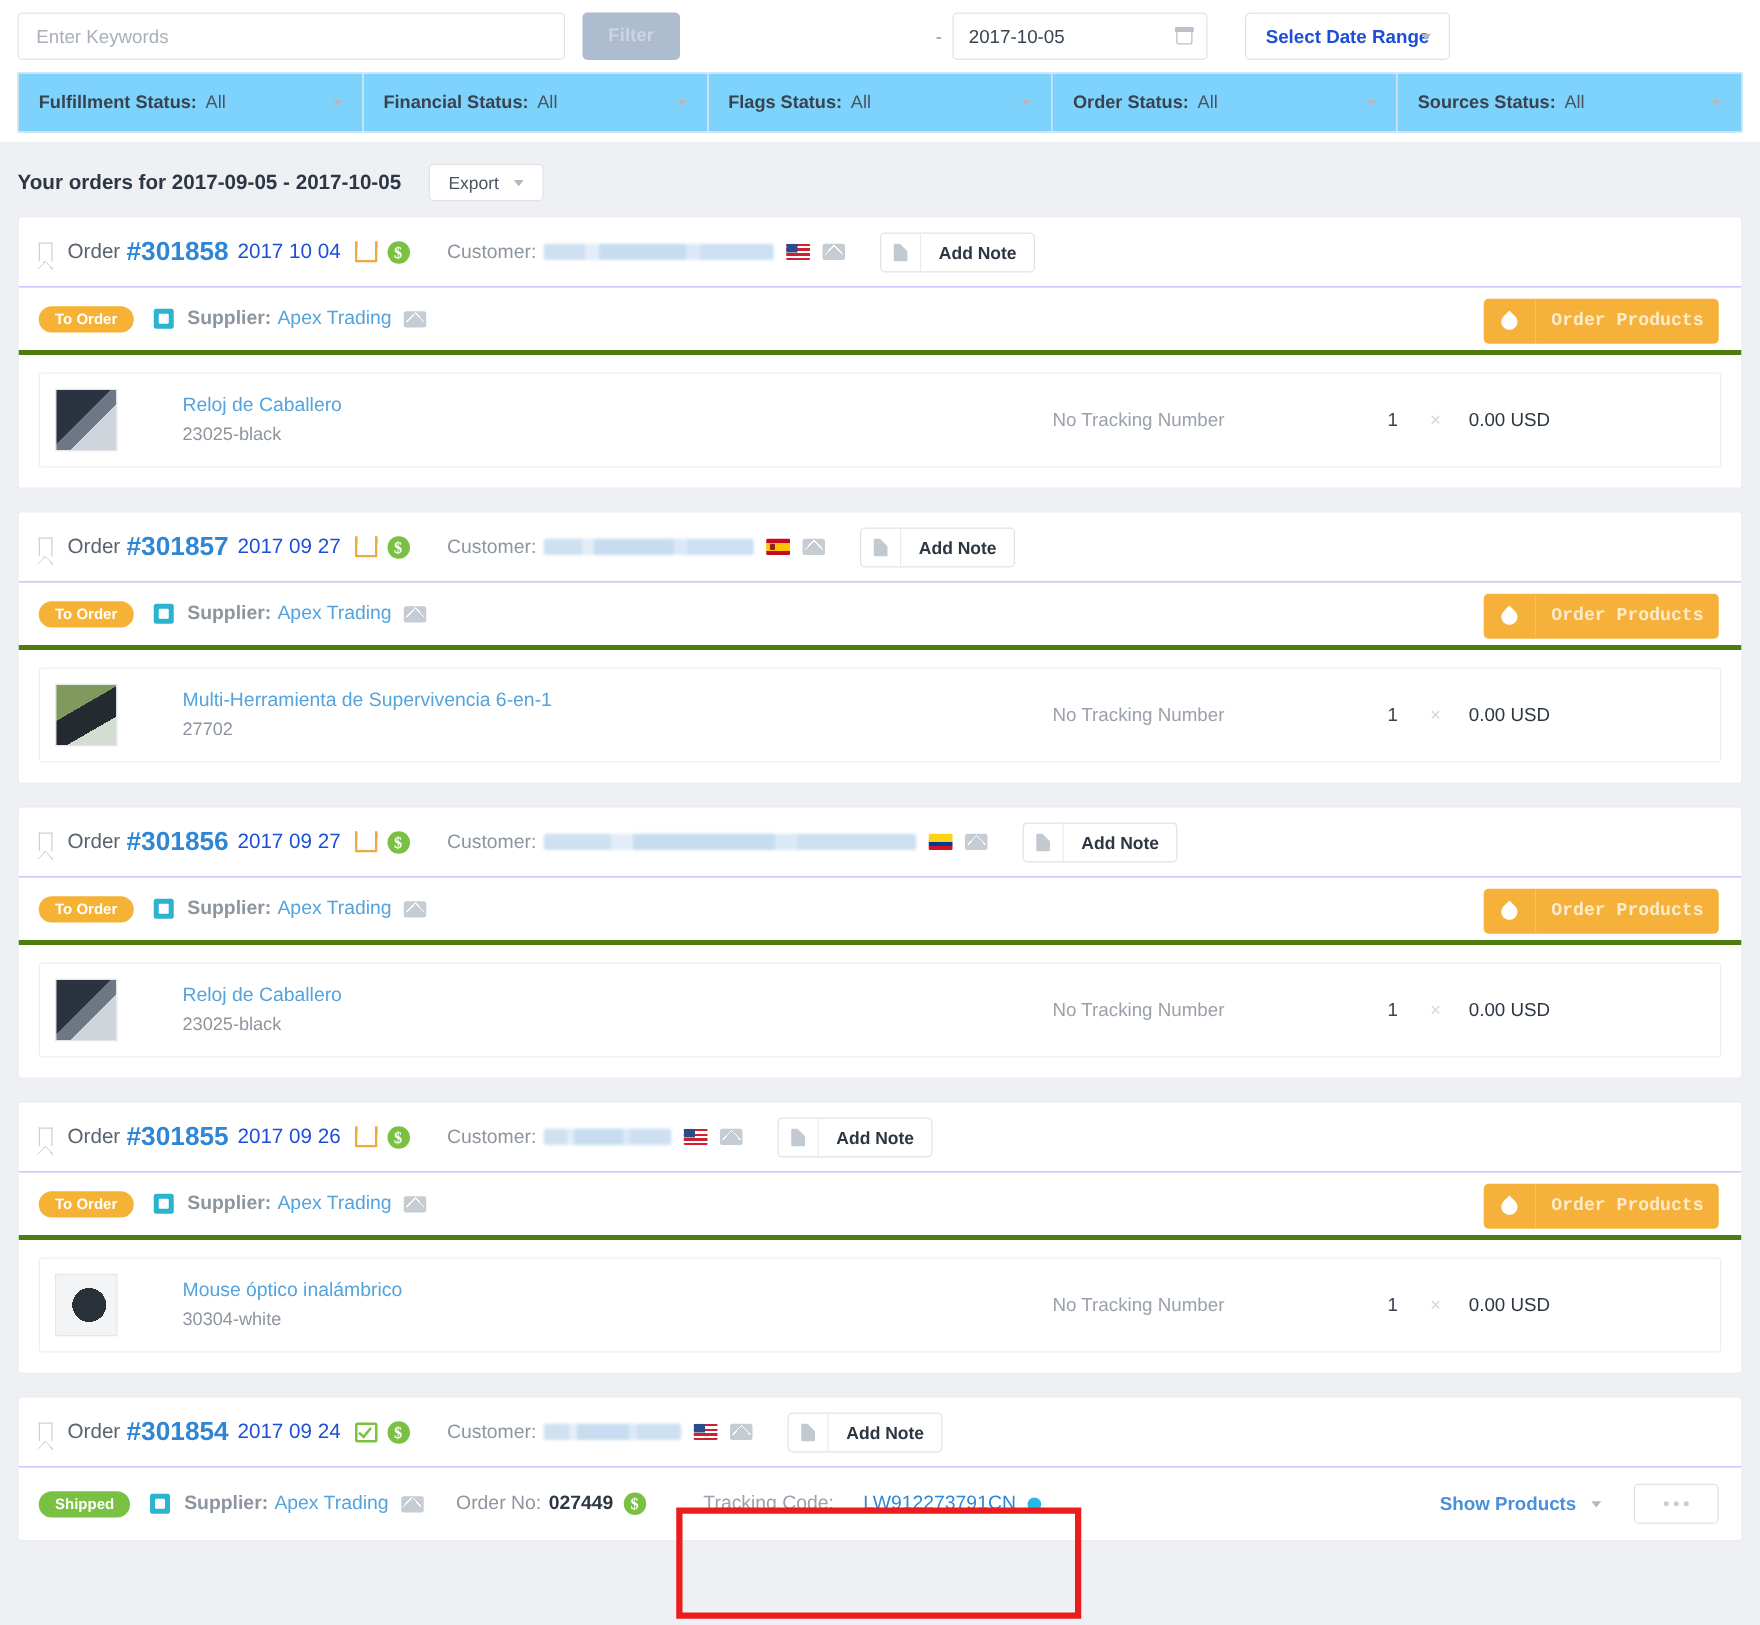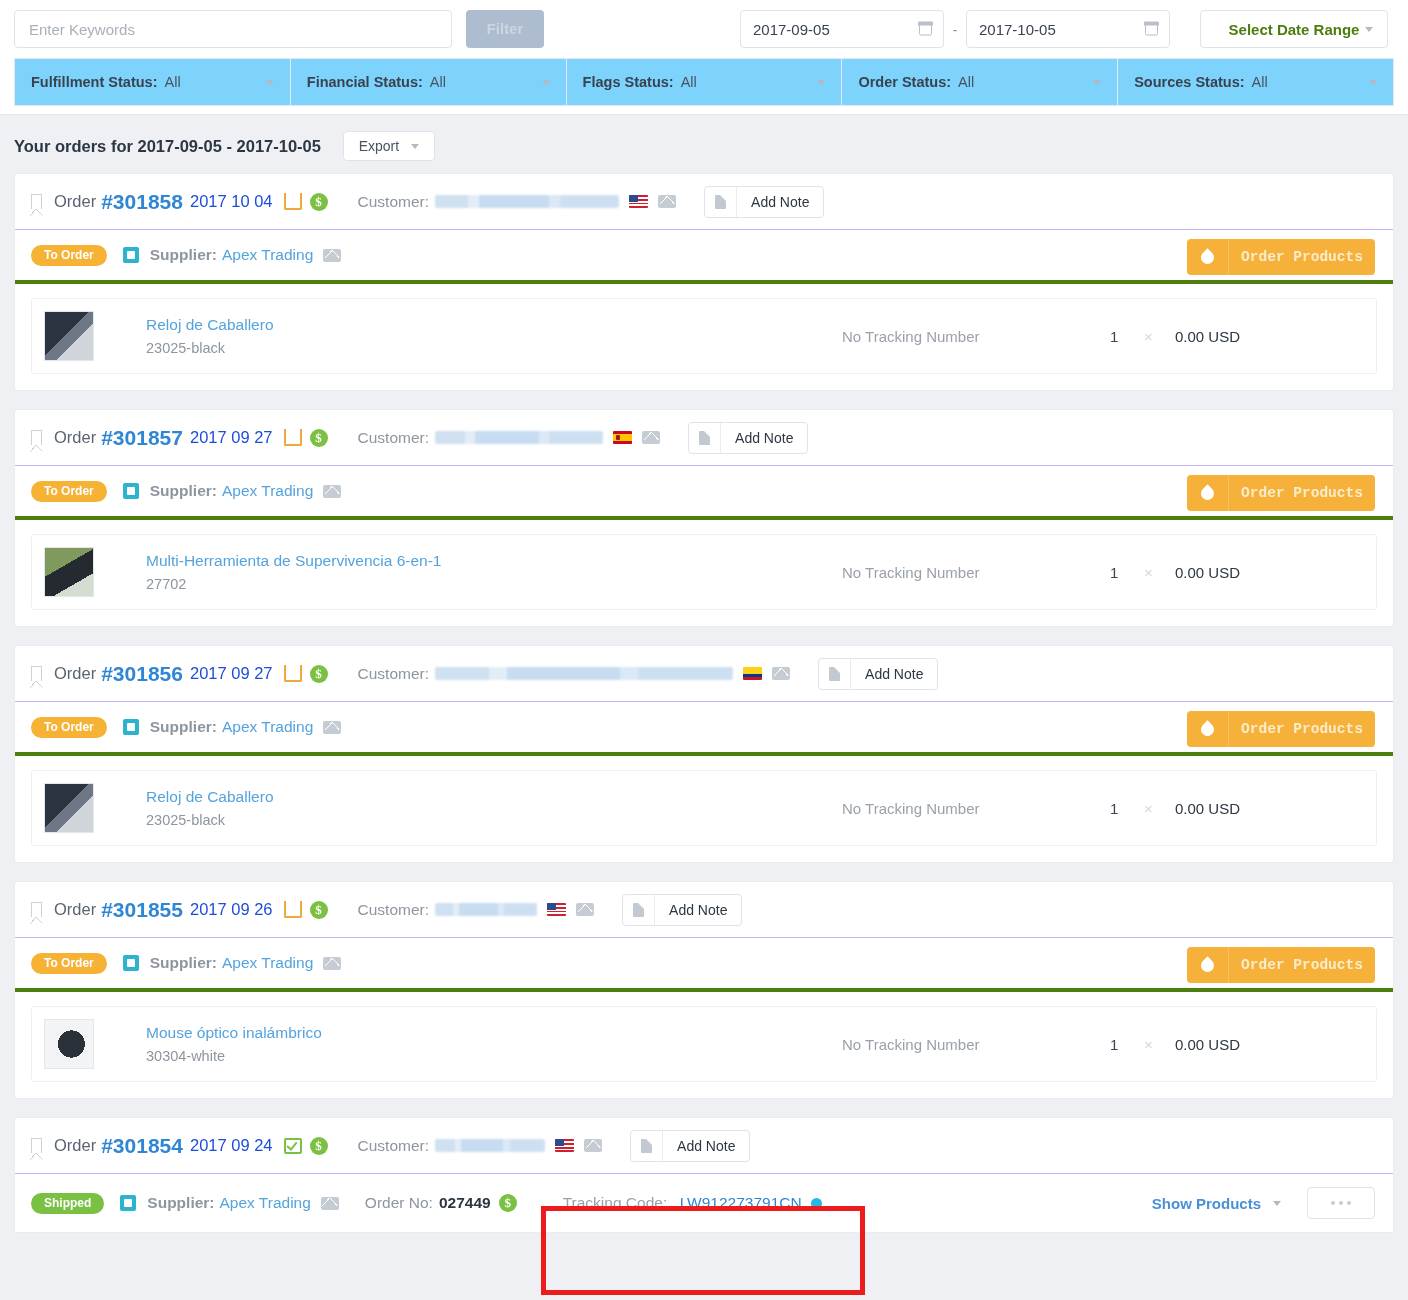--- a/index.html
+++ b/index.html
@@ -38,24 +38,24 @@
   .cal-icon {
     position: absolute; right: 11px; top: 50%; transform: translateY(-50%);
     width: 13px; height: 13px; border: 1.6px solid #b9c0c9; border-radius: 2px;
   }
   .cal-icon::before {
     content: ""; position: absolute; left: -1.6px; right: -1.6px; top: -1.6px;
     height: 4px; background: #b9c0c9; border-radius: 1px 1px 0 0;
   }
   .date-dash { width: 22px; text-align: center; color: #8b949e; font-size: 15px; }
   .date-range-btn {
-    margin-left: 30px; width: 188px; height: 38px; border: 1px solid #dfe3e8;
+    margin-left: 30px; width: 164px; height: 38px; border: 1px solid #dfe3e8;
     border-radius: 4px; background: #fff; display: flex; align-items: center;
     justify-content: center; position: relative;
-    font-size: 15px; font-weight: 700; color: #4d7c0f; cursor: pointer;
+    font-size: 15px; font-weight: 700; color: #1d4ed8; cursor: pointer;
   }
   .chev {
     width: 0; height: 0; border-left: 4.5px solid transparent;
     border-right: 4.5px solid transparent; border-top: 5px solid #b2b9c2;
   }
   .date-range-btn .chev { position: absolute; right: 14px; }
 
   .topbar-row2 { display: flex; height: 56px; padding: 0 14px 8px; }
   .sel-cell {
     flex: 1; height: 48px; background: #7dd3fc; border: 1px solid #e6e9ed;
@@ -164,21 +164,21 @@
     width: 32px; height: 100%; display:flex; align-items:center; justify-content:center;
     border-right: 1px solid #e9ecef;
   }
   .note-ico {
     width: 11px; height: 14px; background:#c3c9d1; border-radius:1px; position:relative;
   }
   .note-ico::after {
     content:""; position:absolute; right:-1px; top:-1px; border: 4px solid transparent;
     border-top-color:#fff; border-right-color:#fff;
   }
-  .note-label { padding: 0 14px; font-size: 14px; font-weight: 400; color:#2d3643; }
+  .note-label { padding: 0 14px; font-size: 14px; font-weight: 700; color:#2d3643; }
 
   
   .sup-row {
     height: 54px; display:flex; align-items:center; padding: 0 16px;
     border-bottom: 4px solid #4d7c0f; position: relative;
   }
   .badge {
     height: 21px; padding: 0 13px; border-radius: 11px; color:#fff;
     font-size: 12px; font-weight: 700; display:flex; align-items:center;
   }
@@ -190,21 +190,21 @@
   }
   .sup-ico::after {
     content:""; position:absolute; left:4px; top:4px; width:8px; height:8px;
     background:#fff; border-radius:1px;
   }
   .sup-label { font-size: 15.5px; color:#8d959e; margin-left: 11px; font-weight: bold; }
   .sup-name { font-size: 15.5px; color:#54a3dd; margin-left: 5px; }
   .ordno-label { font-size: 15.5px; color:#8d959e; margin-left: 26px; }
   .ordno-val { font-size: 15.5px; font-weight: 700; color:#2d3643; margin-left: 6px; }
   .track-label { font-size: 15.5px; color:#9aa1aa; }
-  .track-val { font-size: 15.5px; color:#2f86d4; margin-left: 8px; }
+  .track-val { font-size: 15.5px; color:#2f86d4; margin-left: 19px; }
   .track-dot { width:11px;height:11px;border-radius:50%;background:#29b6e8;margin-left:9px; }
 
   .order-prod-btn {
     position: absolute; right: 18px; top: 9px; width: 188px; height: 36px;
     background:#f5b13a; border-radius: 4px; display:flex; align-items:center; cursor:pointer;font-family:Liberation Mono, monospace;
   }
   .drop-ico-wrap { width: 42px; display:flex; align-items:center; justify-content:center;
     border-right:1px solid #f7c064; height: 100%; }
   .drop {
     width: 13px; height: 13px; background:#fff; position: relative;
@@ -251,24 +251,20 @@
 <body>
 
 <div class="page">
 
   <div class="topbar">
     <div class="topbar-row1">
       <input class="kw-input" type="text" placeholder="Enter Keywords" style="">
       <button class="filter-btn">Filter</button>
 
       <div class="date-wrap">
-        <div class="date-field">
-          <span>2017-09-05</span>
-          <span class="cal-icon"></span>
-        </div>
         <div class="date-dash">-</div>
         <div class="date-field">
           <span>2017-10-05</span>
           <span class="cal-icon"></span>
         </div>
         <div class="date-range-btn">
           <span>Select Date Range</span>
           <span class="chev"></span>
         </div>
       </div>

